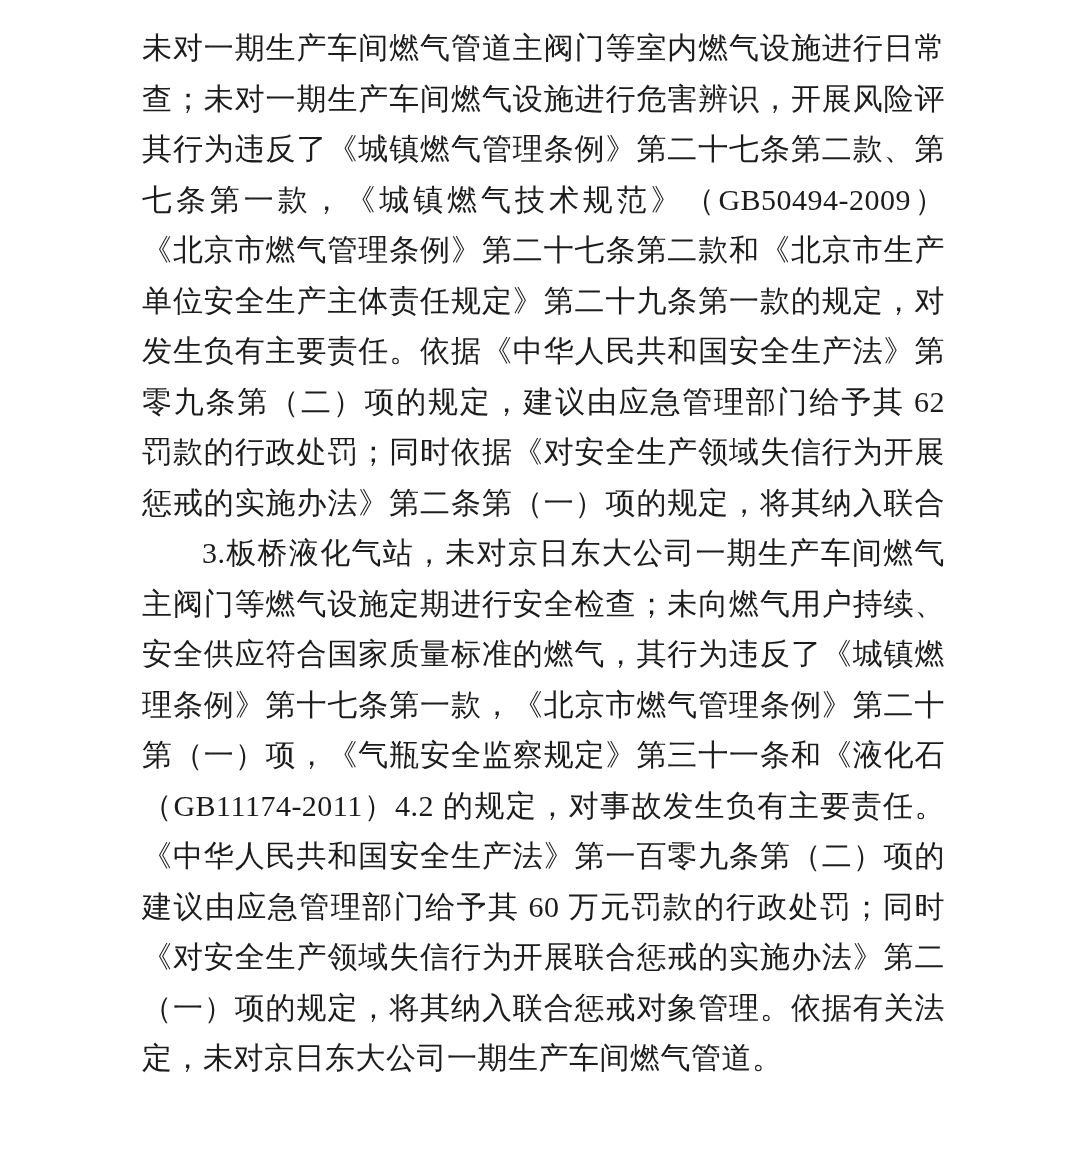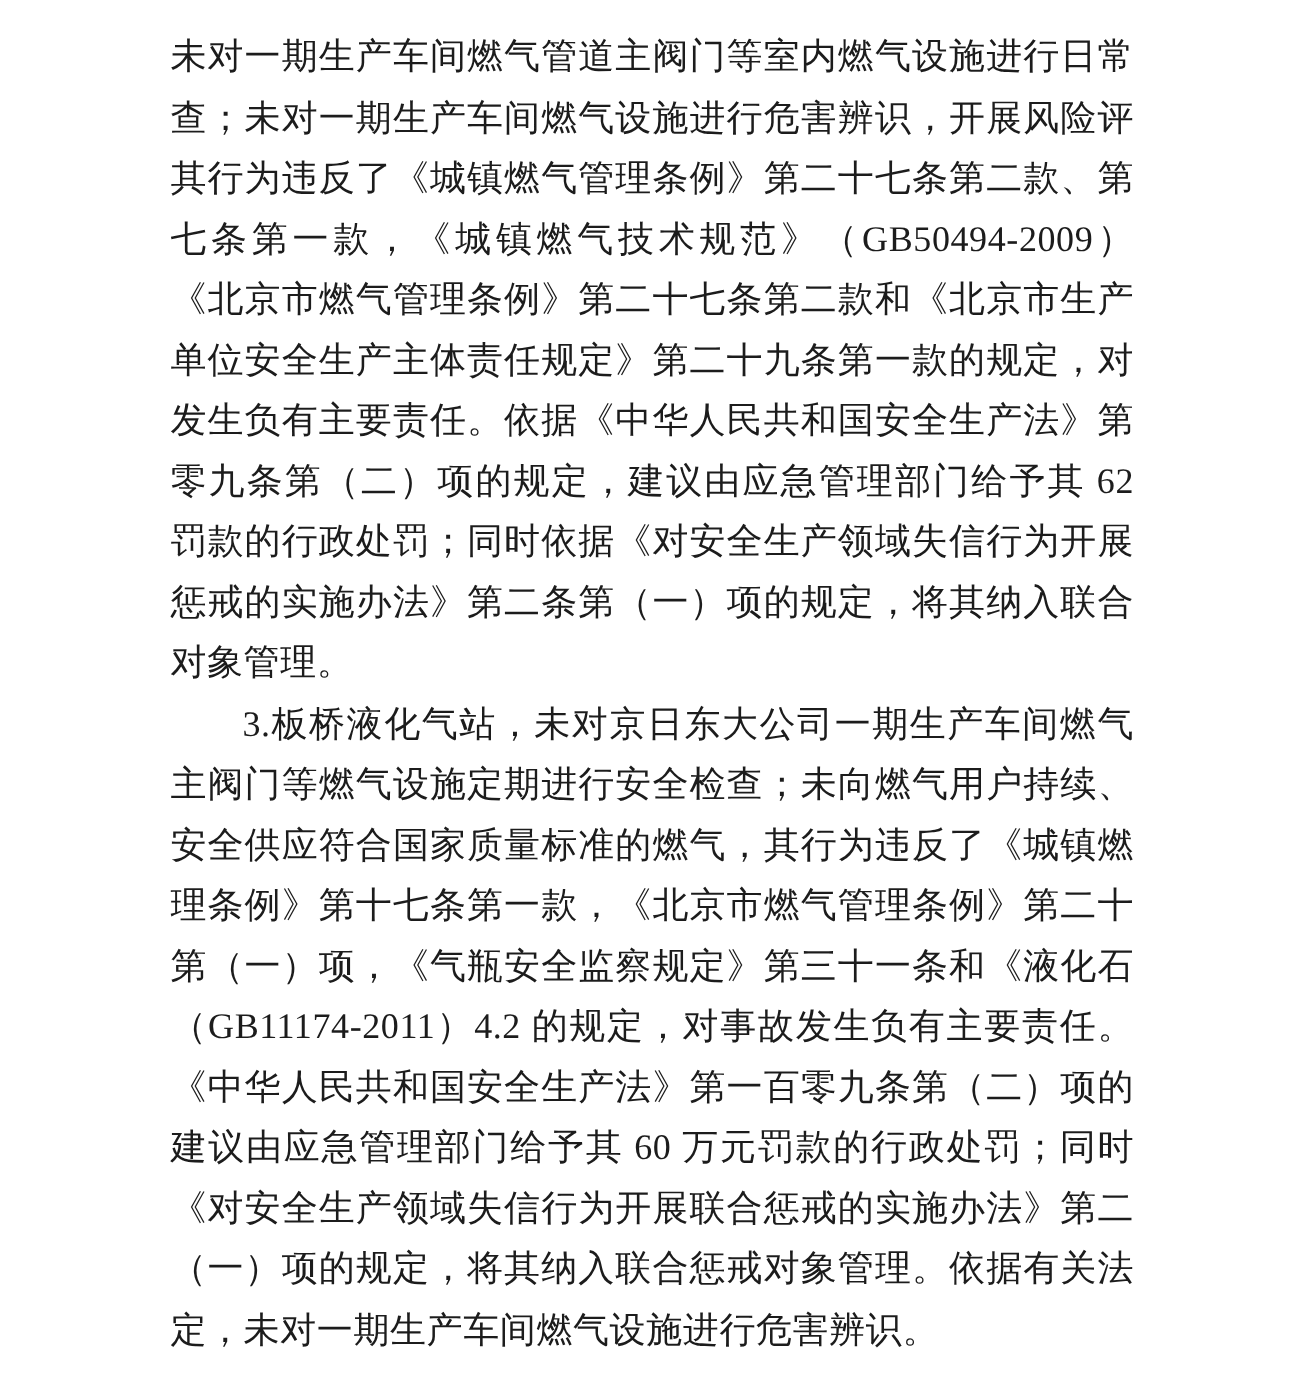--- a/index.html
+++ b/index.html
@@ -48,26 +48,25 @@
       <div class="line">未对一期生产车间燃气管道主阀门等室内燃气设施进行日常检</div>
       <div class="line">查；未对一期生产车间燃气设施进行危害辨识，开展风险评估，</div>
       <div class="line">其行为违反了《城镇燃气管理条例》第二十七条第二款、第三十</div>
       <div class="line">七条第一款，《城镇燃气技术规范》（GB50494-2009）6.4.4，</div>
       <div class="line">《北京市燃气管理条例》第二十七条第二款和《北京市生产经营</div>
       <div class="line">单位安全生产主体责任规定》第二十九条第一款的规定，对事故</div>
       <div class="line">发生负有主要责任。依据《中华人民共和国安全生产法》第一百</div>
       <div class="line">零九条第（二）项的规定，建议由应急管理部门给予其 62 万元</div>
       <div class="line">罚款的行政处罚；同时依据《对安全生产领域失信行为开展联合</div>
       <div class="line">惩戒的实施办法》第二条第（一）项的规定，将其纳入联合惩戒</div>
-      <div class="line nojust">对象管理。</div>
       <div class="line indent">3.板桥液化气站，未对京日东大公司一期生产车间燃气管道</div>
       <div class="line">主阀门等燃气设施定期进行安全检查；未向燃气用户持续、稳定、</div>
       <div class="line">安全供应符合国家质量标准的燃气，其行为违反了《城镇燃气管</div>
       <div class="line">理条例》第十七条第一款，《北京市燃气管理条例》第二十三条</div>
       <div class="line">第（一）项，《气瓶安全监察规定》第三十一条和《液化石油气》</div>
       <div class="line">（GB11174-2011）4.2 的规定，对事故发生负有主要责任。依据</div>
       <div class="line">《中华人民共和国安全生产法》第一百零九条第（二）项的规定，</div>
       <div class="line">建议由应急管理部门给予其 60 万元罚款的行政处罚；同时依据</div>
       <div class="line">《对安全生产领域失信行为开展联合惩戒的实施办法》第二条第</div>
       <div class="line">（一）项的规定，将其纳入联合惩戒对象管理。依据有关法规规</div>
-      <div class="line nojust">定，未对一期生产车间燃气设施进行危害辨识。</div>
+      <div class="line nojust">定，未对京日东大公司一期生产车间燃气管道。</div>
     </div>
 </div>
 
 </body></html>

